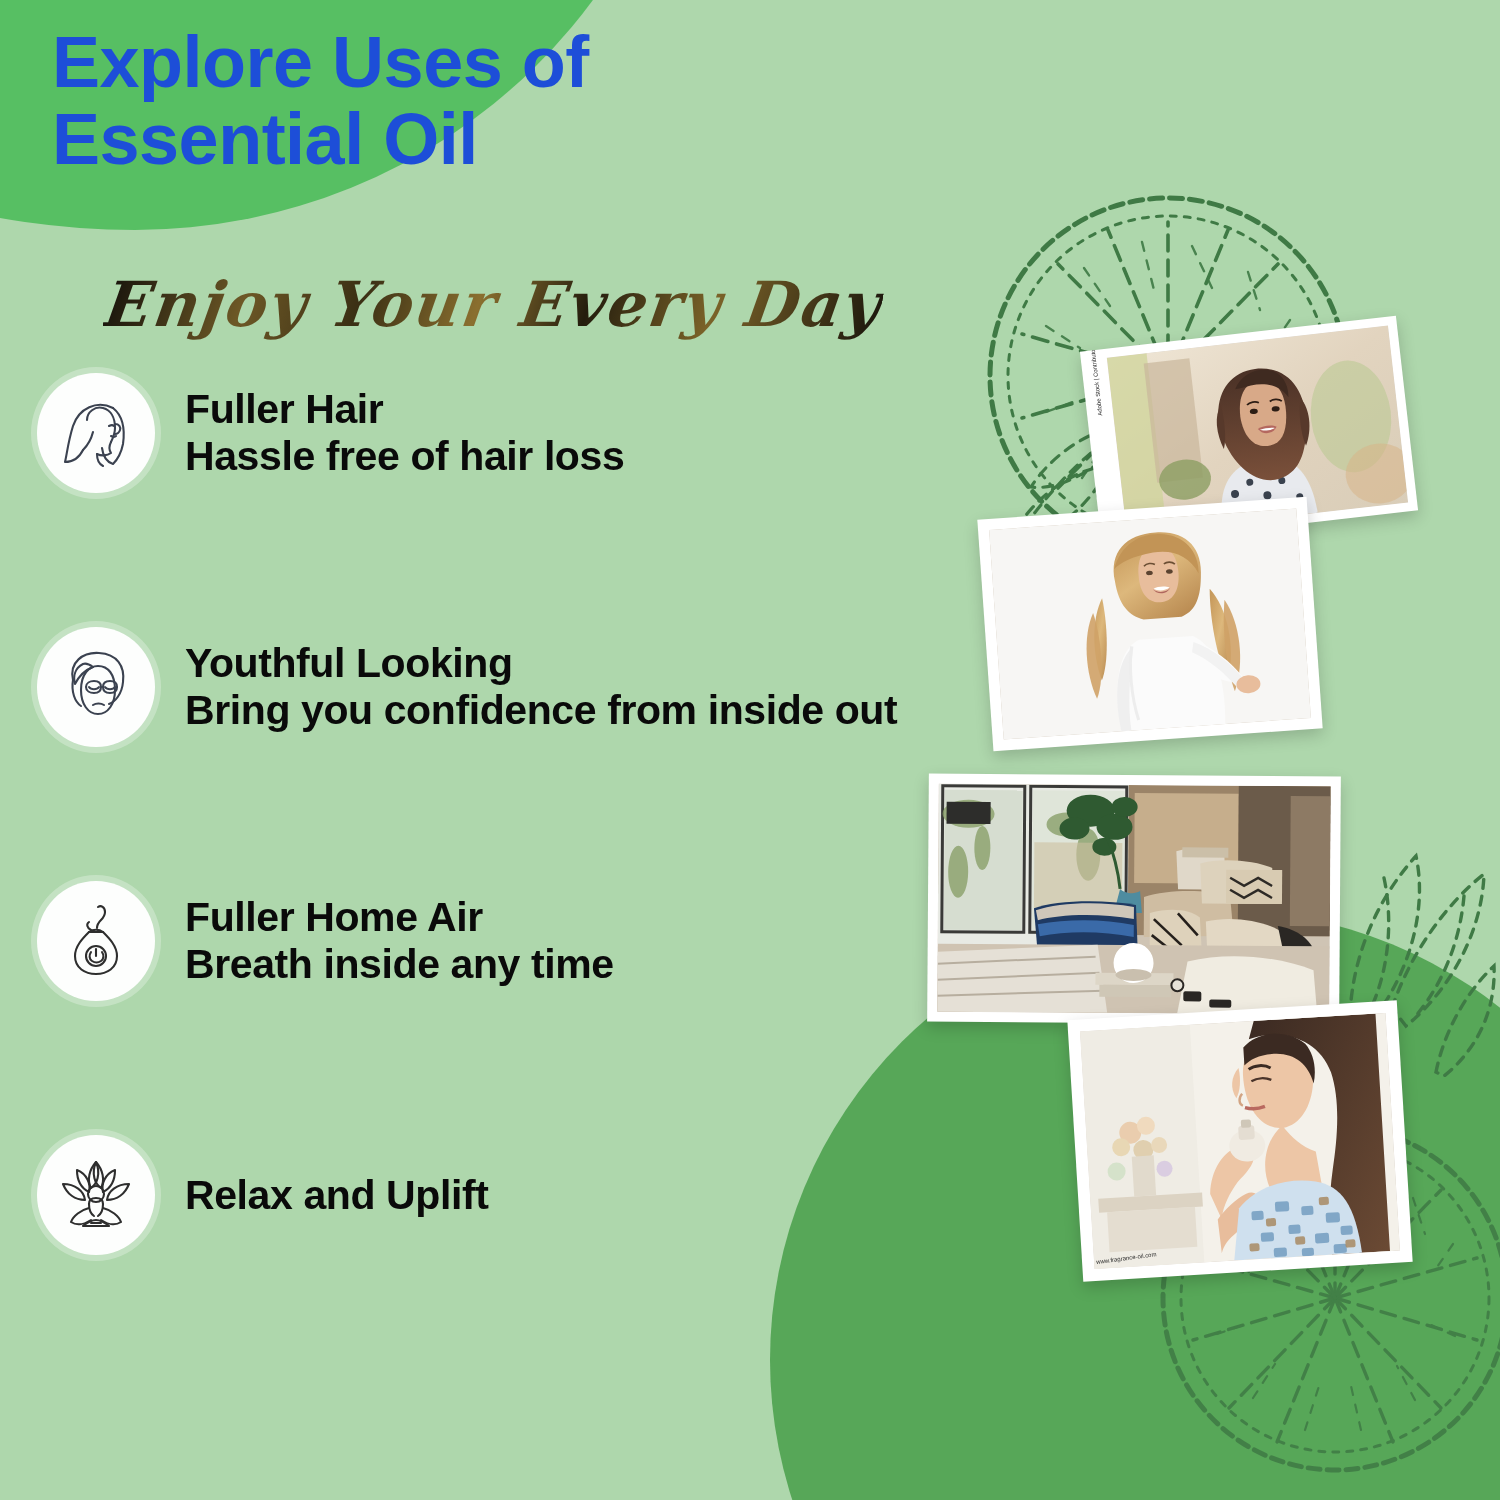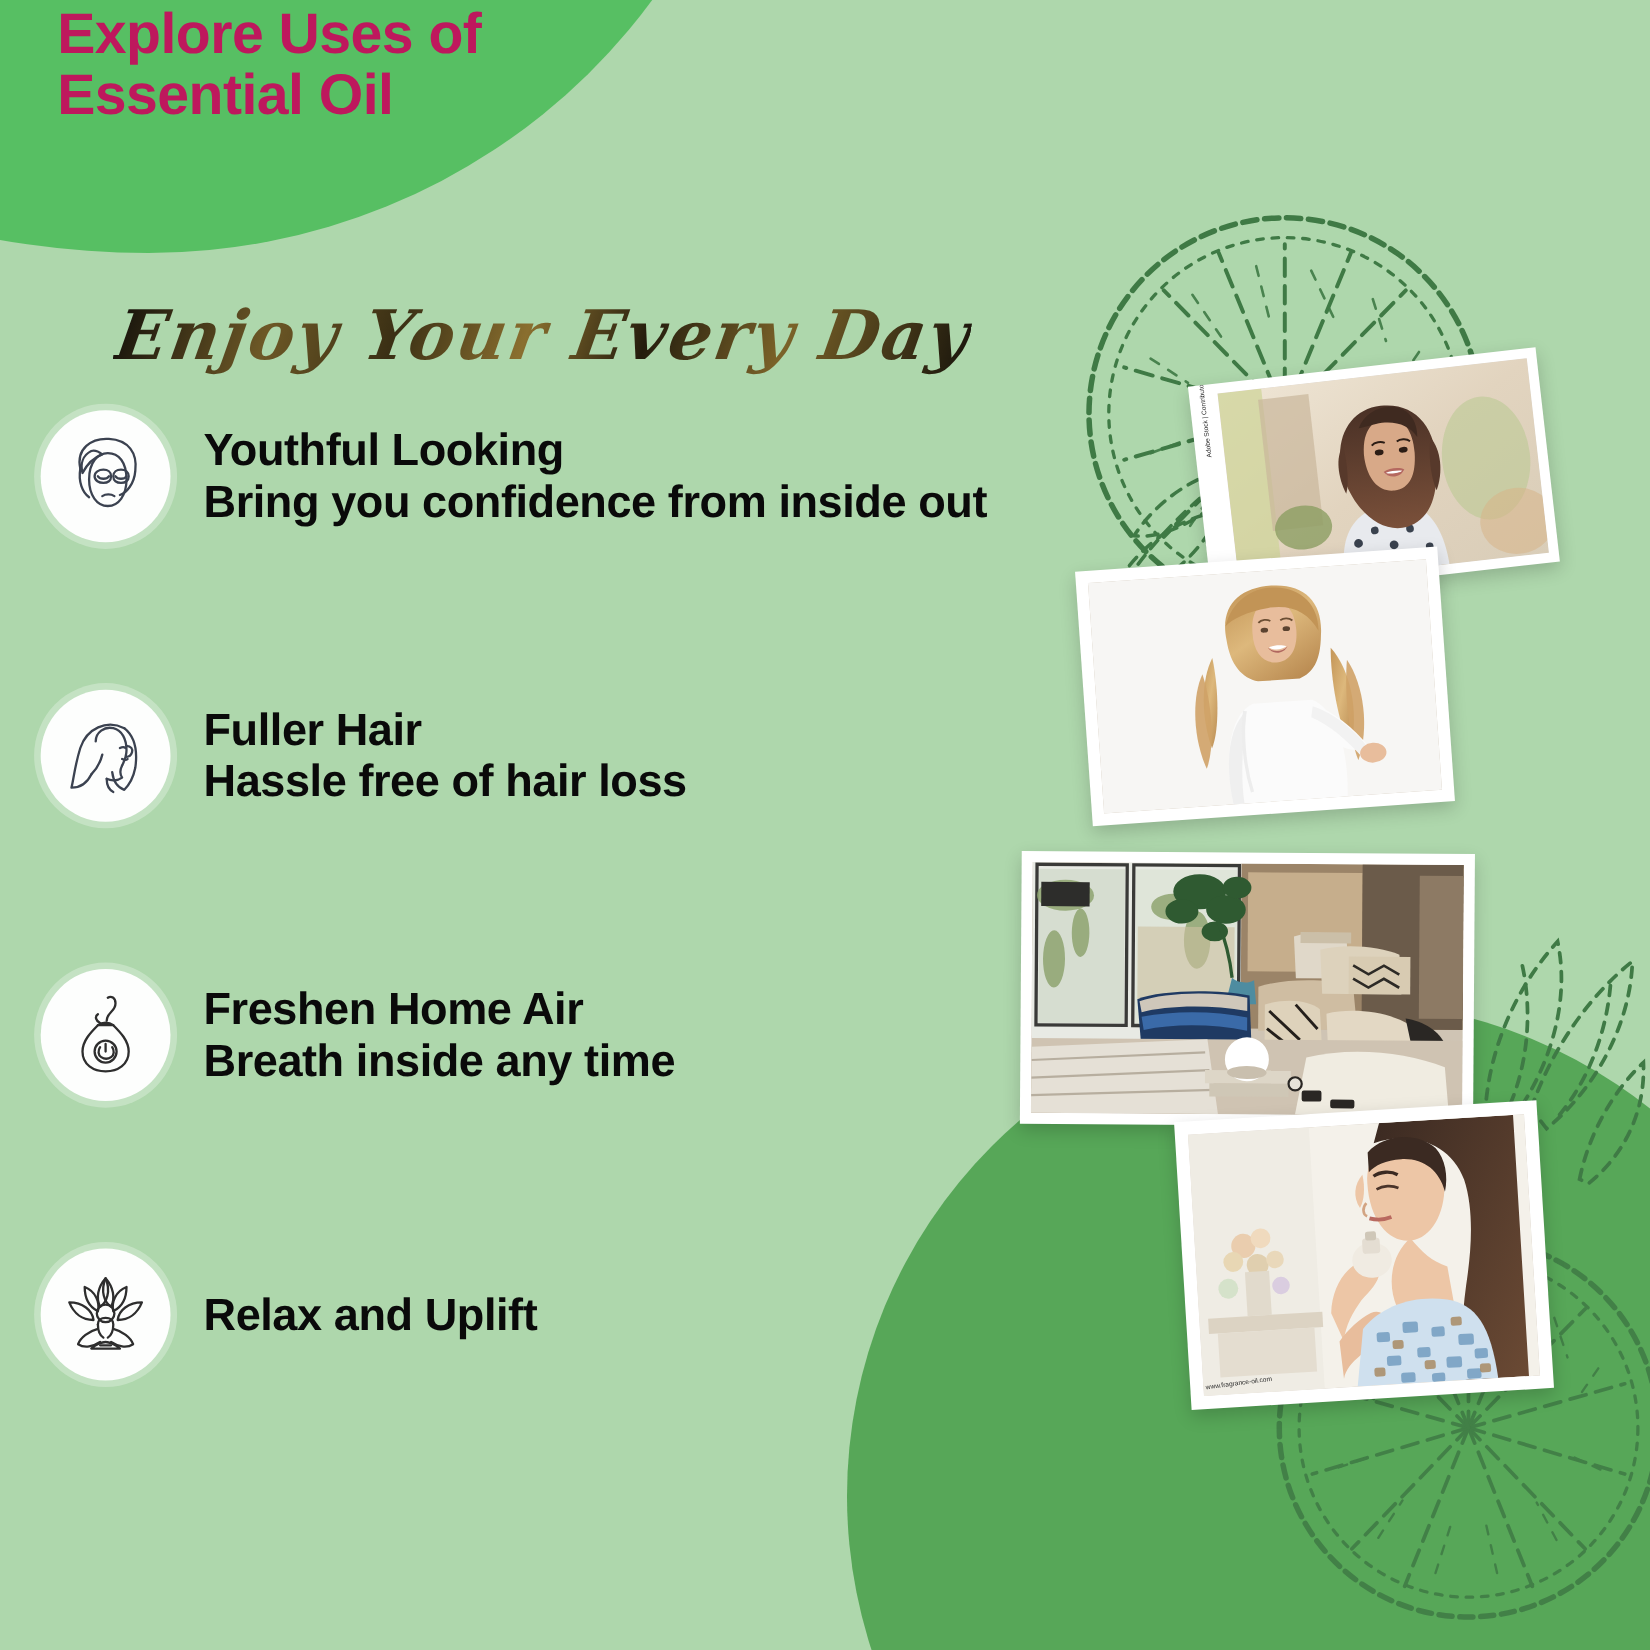--- a/index.html
+++ b/index.html
@@ -26,23 +26,23 @@
   .header-blob{
     position:absolute;
     left:-430px;top:-470px;
     width:1130px;height:700px;
     border-radius:0 0 58% 58% / 0 0 92% 68%;
     background:#57bf63;
   }
 
   
   .header-text{
-    position:absolute;left:52px;top:4px;
-    color:#be185d;
-    font-size:52px;line-height:1.07;
+    position:absolute;left:52px;top:24px;
+    color:#1d4ed8;
+    font-size:72px;line-height:1.07;
     font-weight:bold;
     letter-spacing:-0.5px;
     white-space:pre-line;
   }
 
   
   .tagline{
     position:absolute;left:106px;top:268px;
     font-family:"DejaVu Serif", serif;
     font-style:italic;
@@ -248,76 +248,76 @@
 Essential Oil</div>
 
   <div class="tagline">Enjoy Your Every Day</div>
 
   <div class="features">
 
     <div class="feature-row">
       <div class="icon-badge">
         <svg width="86" height="86" viewBox="0 0 86 86">
           <g fill="none" stroke="#3b4250" stroke-width="2.1" stroke-linecap="round" stroke-linejoin="round">
+            <path d="M60 18 C44 10 26 18 20 36 C15 52 14 64 12 72 C20 72 26 68 30 60"></path>
+            <path d="M60 18 C70 26 72 40 70 54 C68 64 64 70 60 74 C54 72 50 66 49 58"></path>
+            <path d="M34 30 C34 22 42 16 50 18 C58 20 62 28 62 38 C62 44 60 48 58 52"></path>
+            <path d="M58 52 C56 56 56 60 58 63 C54 66 48 66 44 64"></path>
+            <path d="M44 64 C44 70 46 74 50 76"></path>
+            <path d="M62 34 C66 34 68 37 67 40 C66 43 64 44 62 44"></path>
+            <path d="M56 36 C58 35 60 35 61 36"></path>
+            <path d="M58 46 C60 47 62 47 63 46"></path>
+            <path d="M30 60 C34 56 38 50 40 42"></path>
+          </g>
+        </svg>
+      </div>
+      <div class="feature-text">
+        <span>Fuller Hair</span>
+        <span class="line2">Hassle free of hair loss</span>
+      </div>
+    </div>
+
+    <div class="feature-row">
+      <div class="icon-badge">
+        <svg width="86" height="86" viewBox="0 0 86 86">
+          <g fill="none" stroke="#3b4250" stroke-width="2.1" stroke-linecap="round" stroke-linejoin="round">
             <path d="M20 36 C16 18 30 8 46 9 C64 10 72 22 70 38 C69 50 62 58 56 60"></path>
             <path d="M20 36 C18 48 22 58 28 62"></path>
             <path d="M30 20 C22 24 20 32 22 40 C26 32 32 26 40 23 C36 20 33 19 30 20Z"></path>
             <path d="M28 46 C28 30 36 22 45 22 C55 22 62 30 62 46 C62 60 55 70 45 70 C35 70 28 60 28 46Z"></path>
             <path d="M33 43 C33 39 37 37 41 37 C45 37 48 39 48 43 C48 47 45 49 41 49 C37 49 33 47 33 43Z"></path>
             <path d="M50 43 C50 39 53 37 57 37 C61 37 64 39 64 43 C64 47 61 49 57 49 C53 49 50 47 50 43Z"></path>
             <path d="M36 43 C38 46 44 46 46 43"></path>
             <path d="M52 43 C54 46 60 46 62 43"></path>
             <path d="M40 61 C43 59 48 59 51 61"></path>
           </g>
         </svg>
       </div>
       <div class="feature-text">
         <span>Youthful Looking</span>
         <span class="line2">Bring you confidence from inside out</span>
-      </div>
-    </div>
-
-    <div class="feature-row">
-      <div class="icon-badge">
-        <svg width="86" height="86" viewBox="0 0 86 86">
-          <g fill="none" stroke="#3b4250" stroke-width="2.1" stroke-linecap="round" stroke-linejoin="round">
-            <path d="M60 18 C44 10 26 18 20 36 C15 52 14 64 12 72 C20 72 26 68 30 60"></path>
-            <path d="M60 18 C70 26 72 40 70 54 C68 64 64 70 60 74 C54 72 50 66 49 58"></path>
-            <path d="M34 30 C34 22 42 16 50 18 C58 20 62 28 62 38 C62 44 60 48 58 52"></path>
-            <path d="M58 52 C56 56 56 60 58 63 C54 66 48 66 44 64"></path>
-            <path d="M44 64 C44 70 46 74 50 76"></path>
-            <path d="M62 34 C66 34 68 37 67 40 C66 43 64 44 62 44"></path>
-            <path d="M56 36 C58 35 60 35 61 36"></path>
-            <path d="M58 46 C60 47 62 47 63 46"></path>
-            <path d="M30 60 C34 56 38 50 40 42"></path>
-          </g>
-        </svg>
-      </div>
-      <div class="feature-text">
-        <span>Fuller Hair</span>
-        <span class="line2">Hassle free of hair loss</span>
       </div>
     </div>
 
     <div class="feature-row">
       <div class="icon-badge">
         <svg width="86" height="86" viewBox="0 0 86 86">
           <g fill="none" stroke="#2e2e2e" stroke-width="2.1" stroke-linecap="round" stroke-linejoin="round">
             <path d="M44 30 C44 22 52 22 52 14 C52 9 48 7 45 9"></path>
             <path d="M38 32 C34 30 33 26 36 24"></path>
             <path d="M36 34 C30 40 22 48 22 58 C22 70 32 76 43 76 C54 76 64 70 64 58 C64 48 56 40 50 34 Z"></path>
             <path d="M36 34 C40 31 46 31 50 34"></path>
             <circle cx="43" cy="58" r="10"></circle>
             <path d="M43 51 L43 58"></path>
             <path d="M38 54 C36 57 36 61 39 63 C42 65 45 65 48 63 C51 61 51 57 49 54"></path>
           </g>
         </svg>
       </div>
       <div class="feature-text">
-        <span>Freshen Home Air</span>
+        <span>Fuller Home Air</span>
         <span class="line2">Breath inside any time</span>
       </div>
     </div>
 
     <div class="feature-row">
       <div class="icon-badge">
         <svg width="86" height="86" viewBox="0 0 86 86">
           <g fill="none" stroke="#2e2e2e" stroke-width="2.1" stroke-linecap="round" stroke-linejoin="round">
             <path d="M43 10 C36 18 34 28 38 36 C44 32 48 22 43 10Z"></path>
             <path d="M43 10 C50 18 52 28 48 36 C42 32 38 22 43 10Z"></path>

